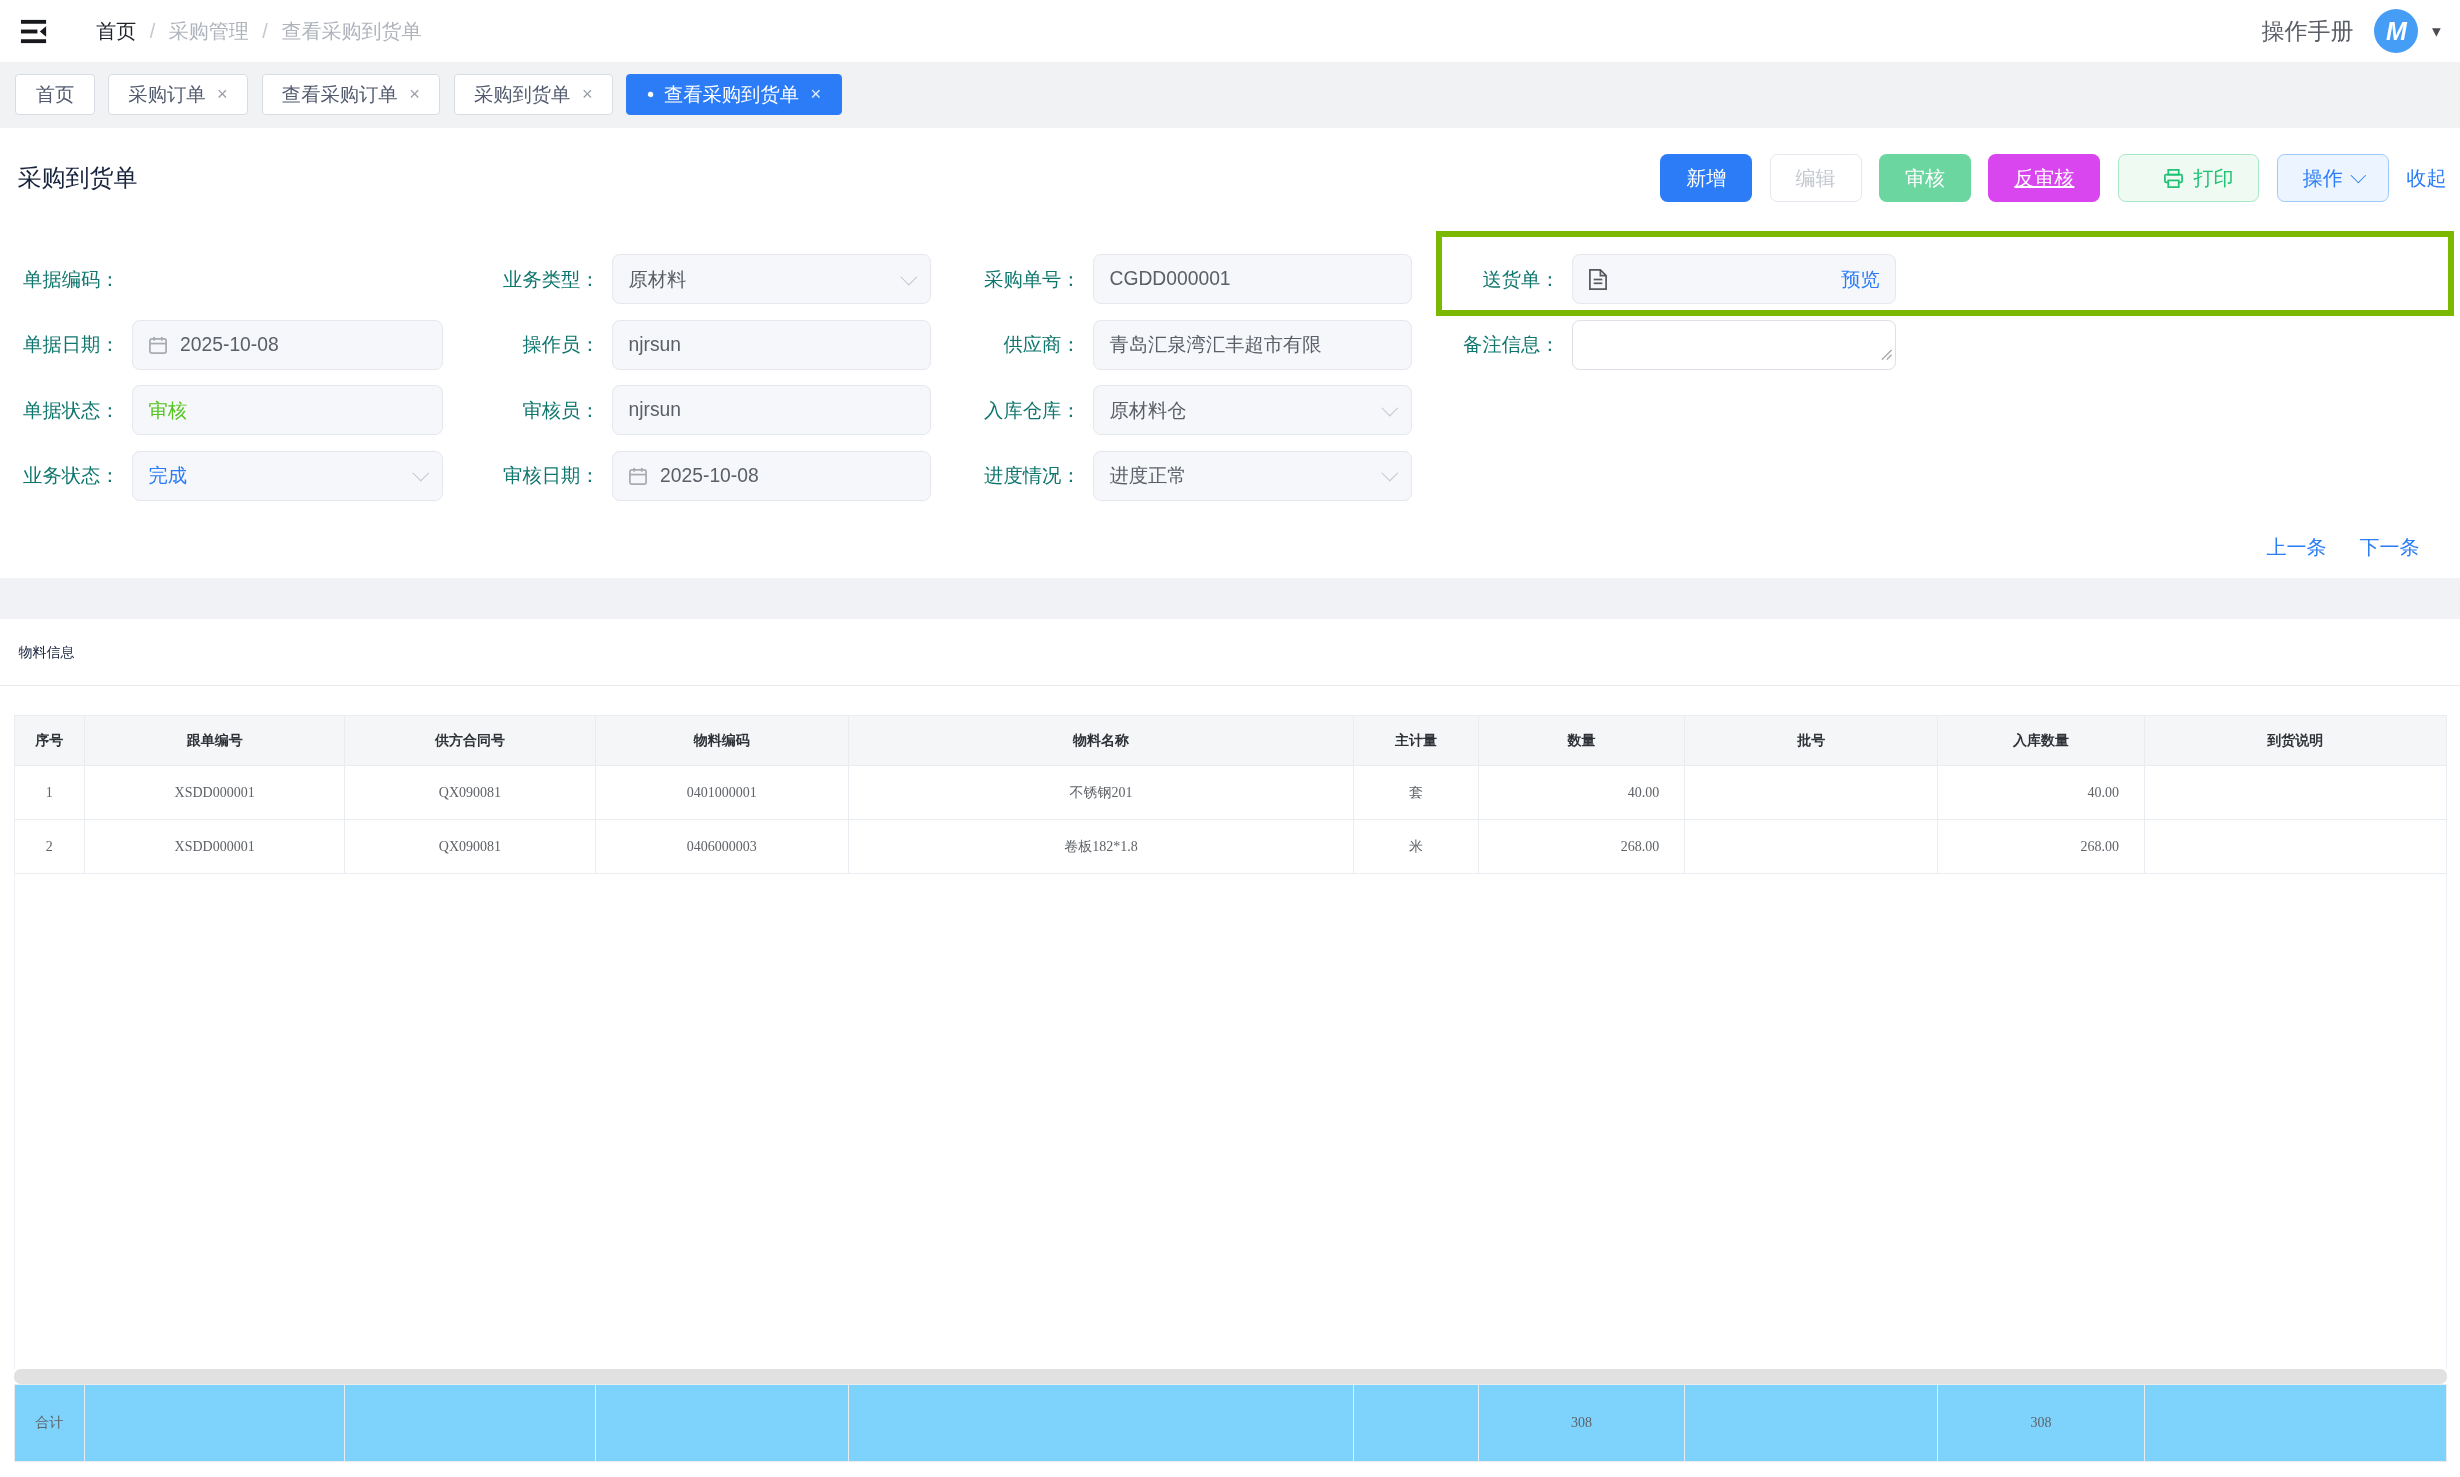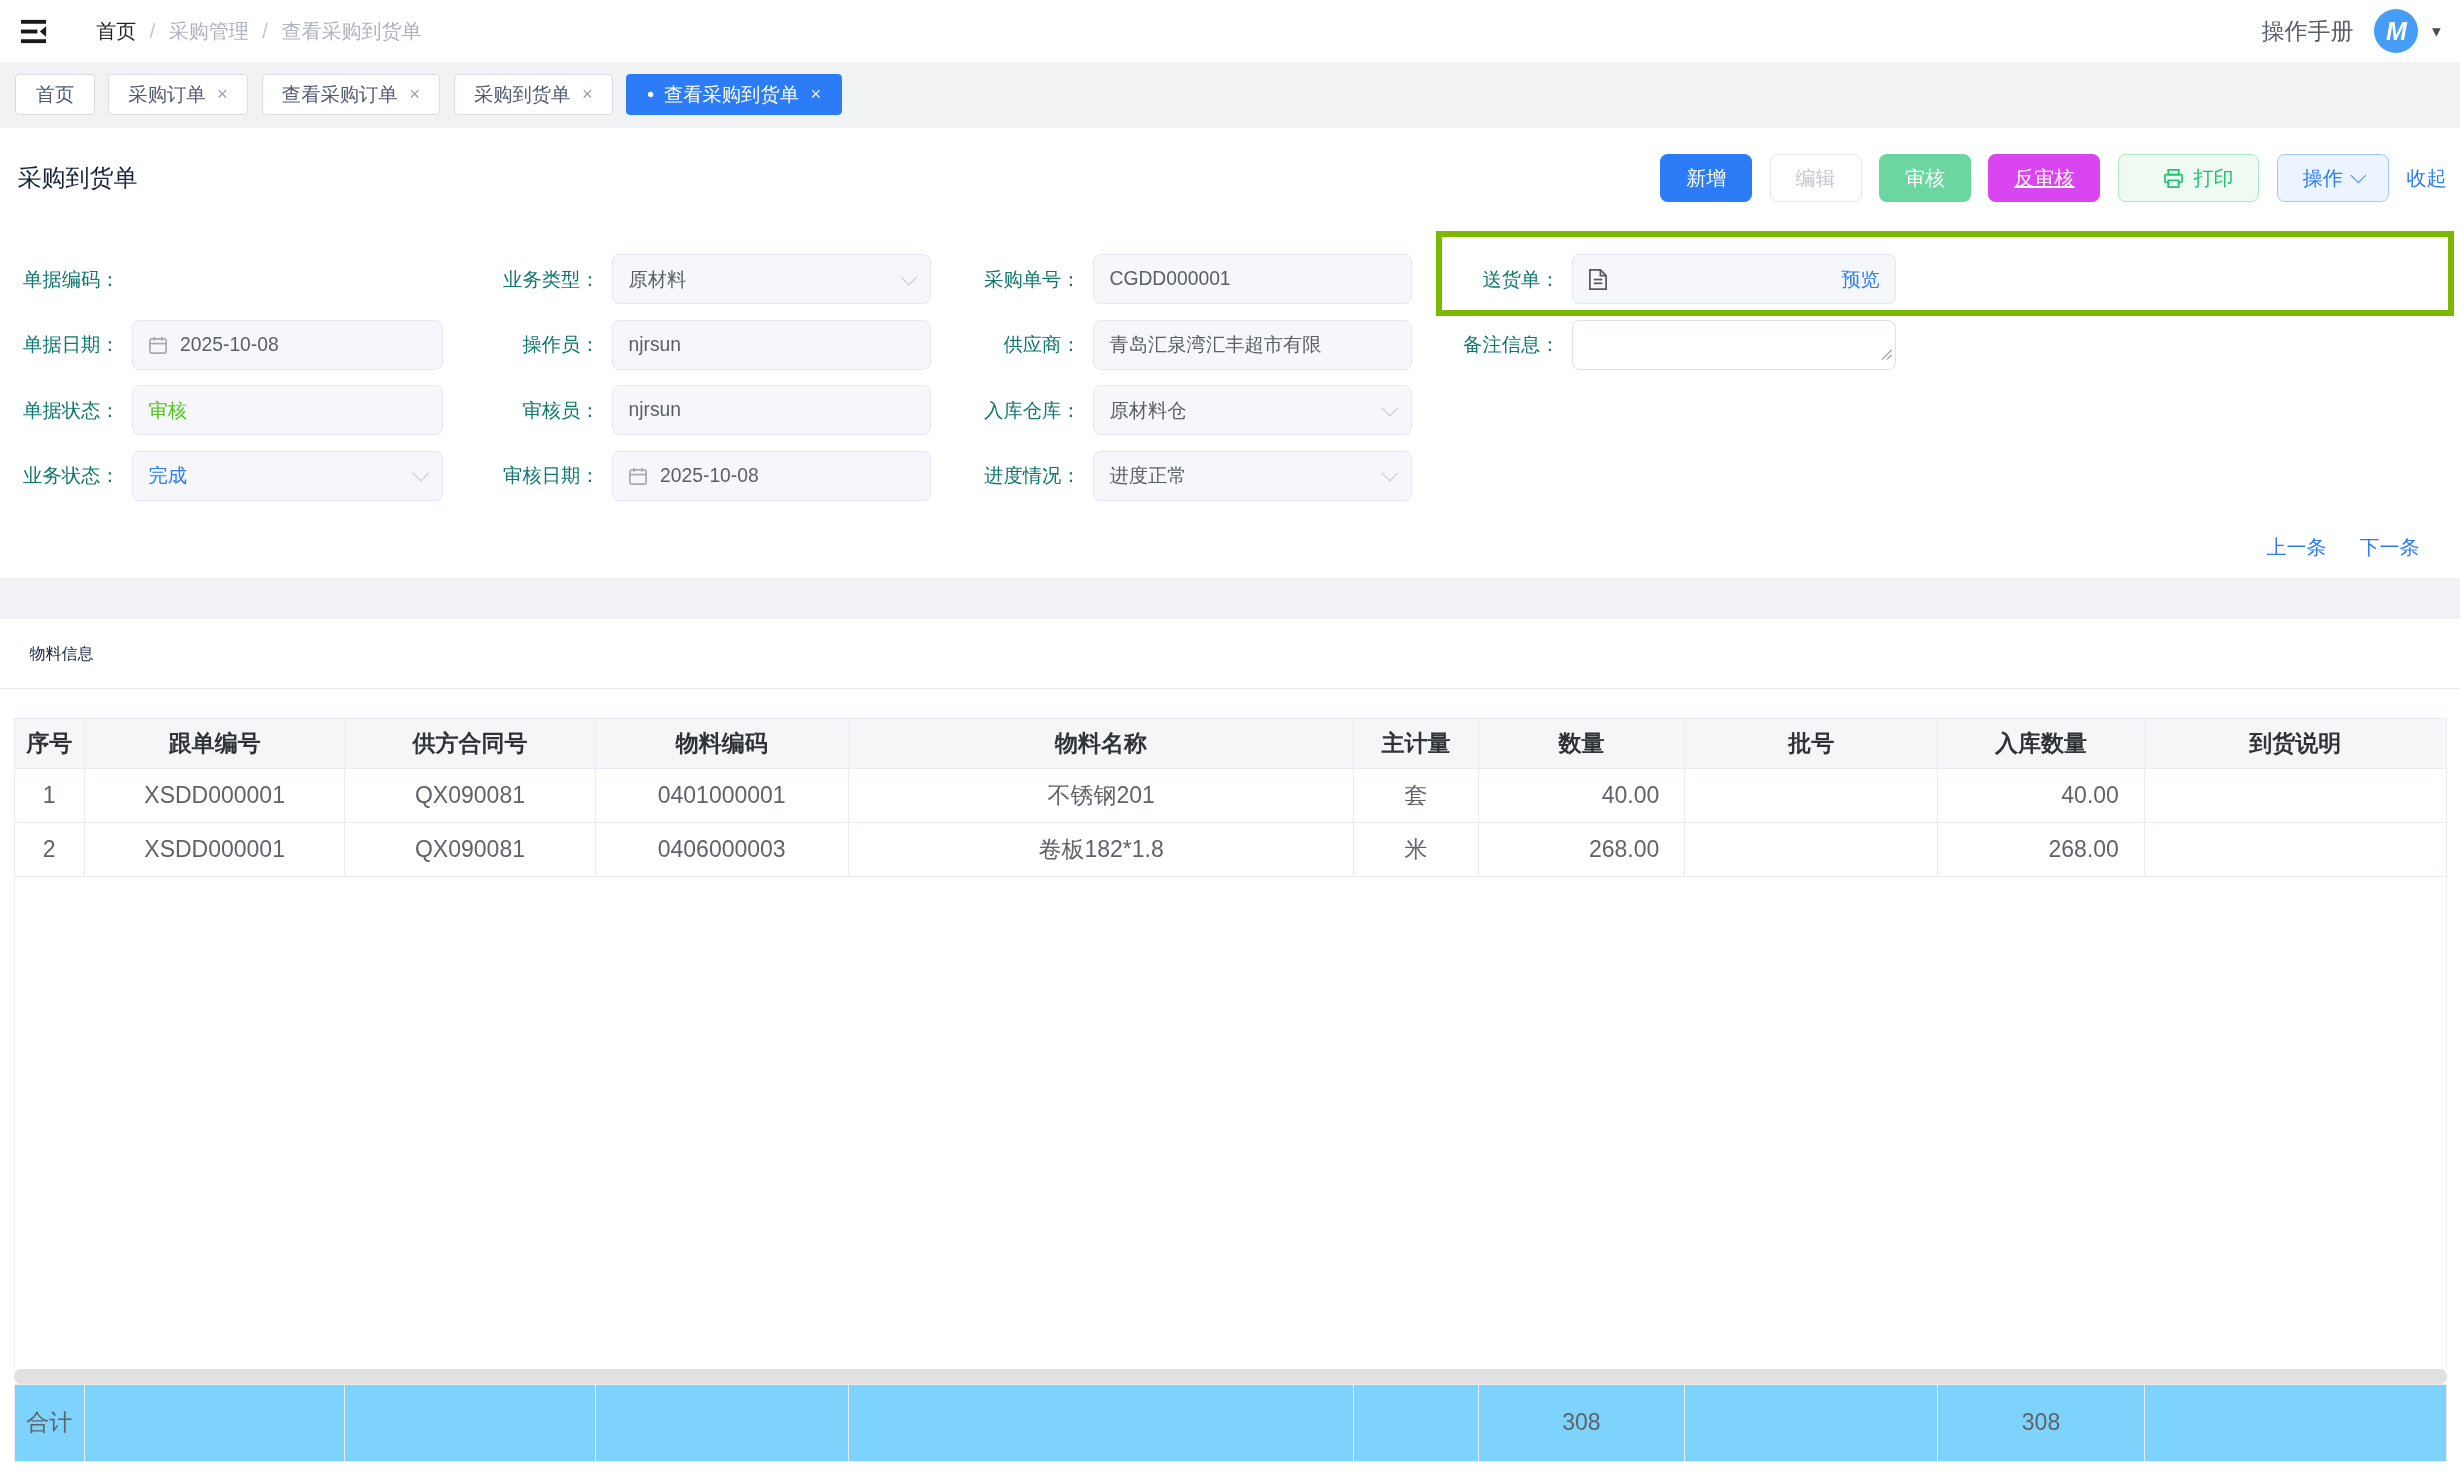--- a/index.html
+++ b/index.html
@@ -68,25 +68,25 @@
   .resize-h { position:absolute; right:2.9px; bottom:2.9px; }
   .annotation { position:absolute; left:-17.4px; right:-7.7px; top:-23px; bottom:-11.6px;
                 border:6.8px solid #7cb800; pointer-events:none; z-index:6; }
   .pager { display:flex; justify-content:flex-end; gap:33px; margin-top:33px; padding-right:27px; }
   .pager span { color:#2b7cf6; font-size:20px; font-weight:500; cursor:pointer; }
 
   .gap { height:41px; flex:none; }
 
   
   .panel2 { background:#fff; flex:1; display:flex; flex-direction:column; padding:25px 13.5px 0 13.5px; min-height:0; }
-  .sec-title { font-size:16px; font-weight:500; color:#17233d; margin-left:16px; }
+  .sec-title { font-size:14px; font-weight:500; color:#17233d; margin-left:5px; }
   .divider { height:1px; background:#e8eaf0; margin:23px -13.5px 0 -13.5px; }
   .tblwrap { margin-top:29px; flex:1; display:flex; flex-direction:column; min-height:0; }
   table { width:100%; border-collapse:collapse; table-layout:fixed; }
-  th,td { border:1px solid #e9ecf1; font-size:23px; text-align:center; overflow:hidden; white-space:nowrap; }
+  th,td { border:1px solid #e9ecf1; font-size:14px; text-align:center; overflow:hidden; white-space:nowrap;font-family:Liberation Serif, serif; }
   th { background:#f5f6f8; color:#2f3338; font-weight:bold; height:50px; }
   td { color:#5f6368; height:54px; background:#fff; }
   td.num { text-align:right; padding-right:25px; }
   .spacer { flex:1; border-left:1px solid #edf0f4; border-right:1px solid #edf0f4; }
   .scrollstrip { height:14.5px; background:#e1e1e1; border-radius:6.8px; flex:none; }
   tfoot td, .ftable td { background:#7dd3fc; height:77px; color:#5f6368; }
   .ftable { border-bottom:1.9px solid #c9cdd4; }
   .bottompad { height:15.4px; flex:none; }
 </style>
 </head>

